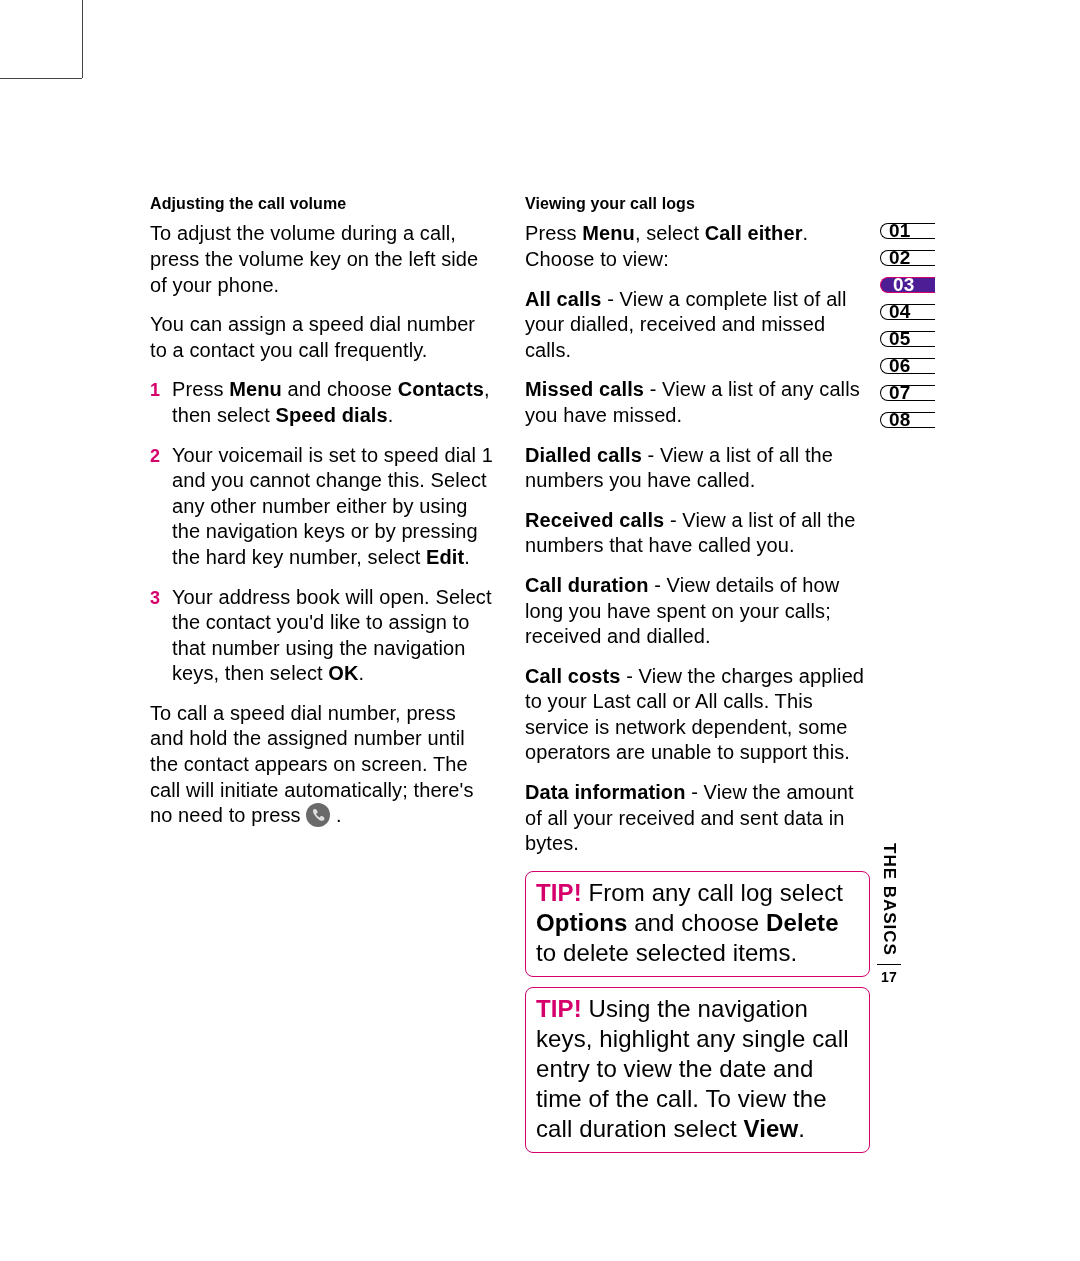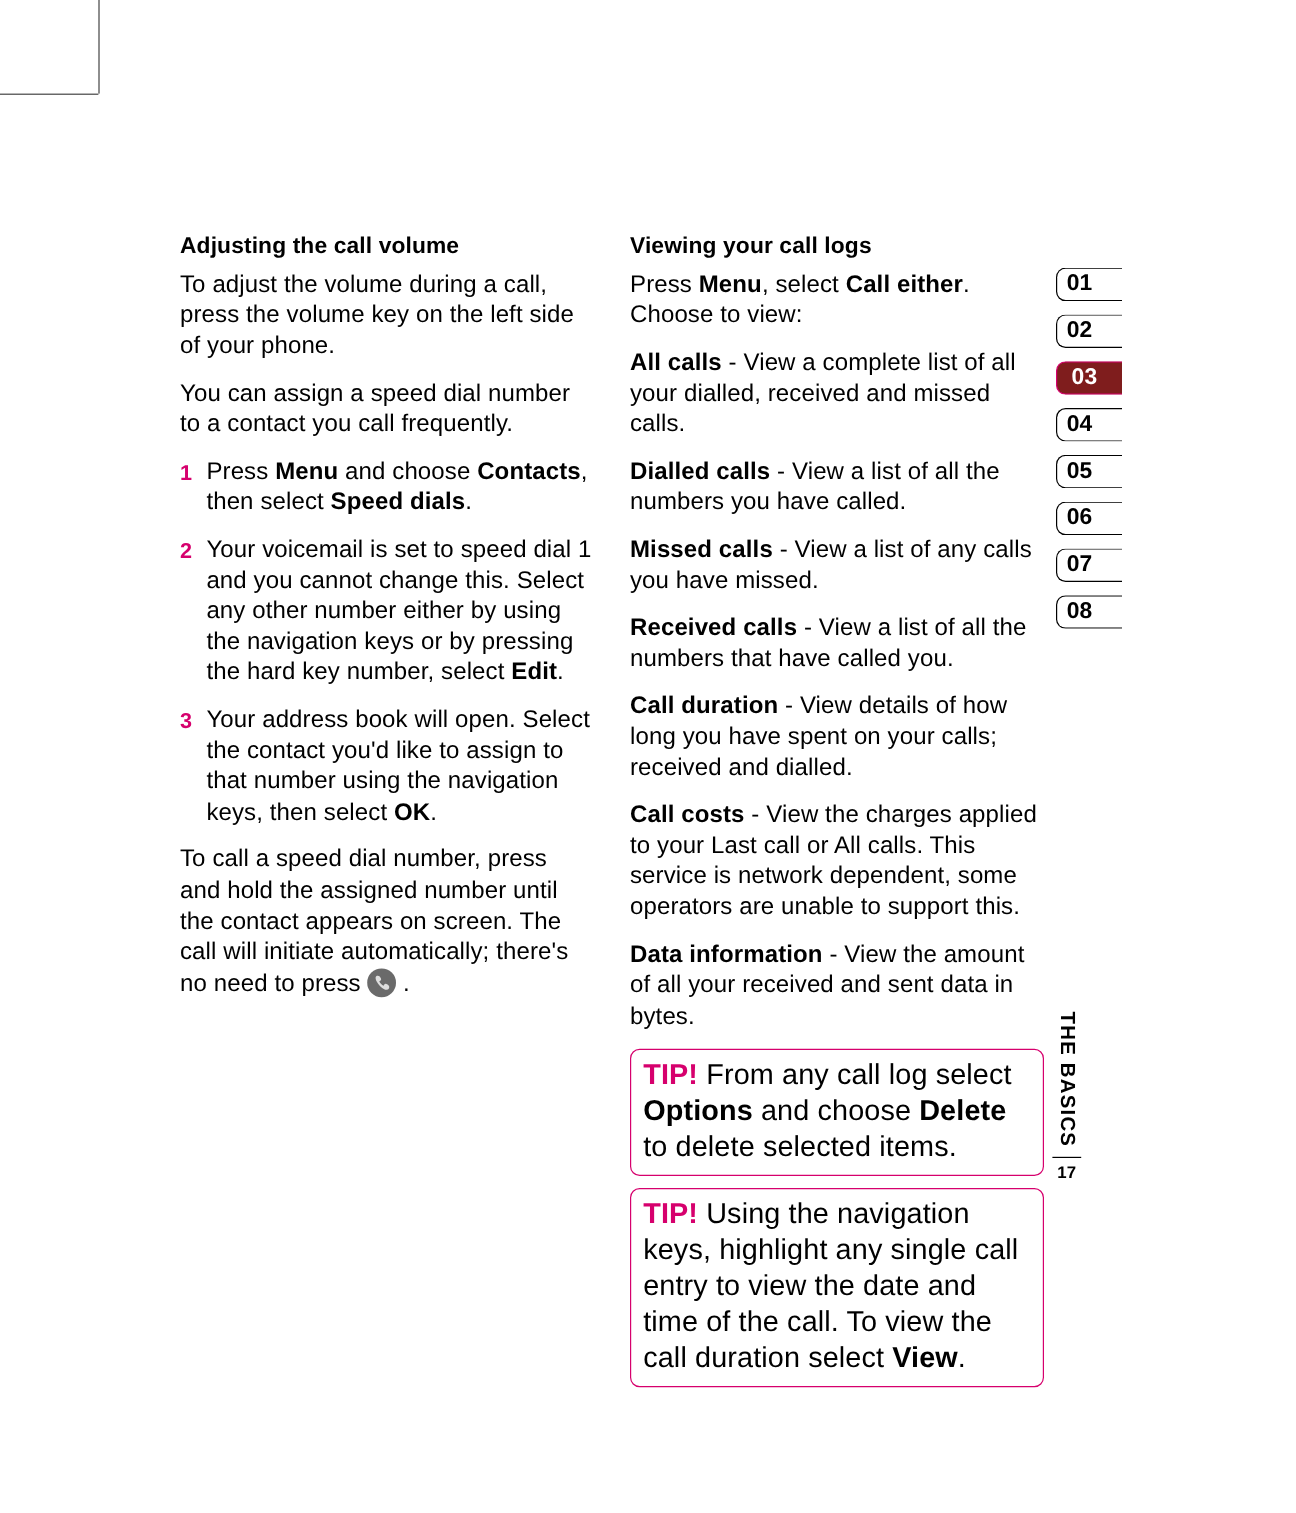--- a/index.html
+++ b/index.html
@@ -36,21 +36,21 @@
     left: 150px;
     width: 720px;
     display: flex;
     gap: 30px;
   }
   .col {
     flex: 1 1 50%;
     min-width: 0;
   }
   h2 {
-    font-size: 19px;
+    font-size: 16px;
     font-weight: 700;
     margin: 0 0 8px 0;
     line-height: 1.15;
   }
   p {
     margin: 0 0 14px 0;
     line-height: 1.28;
   }
   .h2-gap {
     margin-top: 20px;
@@ -103,31 +103,31 @@
     position: absolute;
     top: 223px;
     left: 880px;
     width: 55px;
   }
   .tab {
     border: 1.5px solid #000;
     border-top-left-radius: 8px;
     border-bottom-left-radius: 8px;
     border-right: none;
-    height: 28px;
+    height: 16px;
     margin-bottom: 11px;
     font-weight: 700;
     font-size: 19px;
     display: flex;
     align-items: center;
     padding-left: 8px;
     box-sizing: border-box;
   }
   .tab.active {
-    background: #7f1d1d;
+    background: #4c1d95;
     border-color: #d6006d;
     color: #fff;
     padding-left: 12px;
   }
   
   .side-footer {
     position: absolute;
     left: 877px;
     top: 843px;
     width: 24px;
@@ -181,22 +181,22 @@
 
     <p><span>To call a speed dial number, press and hold the assigned number until the contact appears on screen. The call will initiate automatically; there's no need to press </span><span class="call-icon"><svg viewBox="0 0 16 16">
             <path fill="#ddd" d="M3.5 2.5c1.5-1 3 0 3.5 1l0.5 1c0.3 0.7 0 1.5-0.7 1.9l-0.8 0.4c0.8 1.7 2 2.9 3.7 3.7l0.4-0.8c0.4-0.7 1.2-1 1.9-0.7l1 0.5c1 0.5 2 2 1 3.5-1 1.5-4 1-7-2S2 4 3.5 2.5z"></path>
           </svg></span><span> .</span></p>
   </div>
 
   <div class="col">
     <h2>Viewing your call logs</h2>
     <p><span>Press </span><b>Menu</b><span>, select </span><b>Call either</b><span>. Choose to view:</span></p>
     <p><b>All calls</b><span> - View a complete list of all your dialled, received and missed calls.</span></p>
+    <p><b>Missed calls</b><span> - View a list of any calls you have missed.</span></p>
     <p><b>Dialled calls</b><span> - View a list of all the numbers you have called.</span></p>
-    <p><b>Missed calls</b><span> - View a list of any calls you have missed.</span></p>
     <p><b>Received calls</b><span> - View a list of all the numbers that have called you.</span></p>
     <p><b>Call duration</b><span> - View details of how long you have spent on your calls; received and dialled.</span></p>
     <p><b>Call costs</b><span> - View the charges applied to your Last call or All calls. This service is network dependent, some operators are unable to support this.</span></p>
     <p><b>Data information</b><span> - View the amount of all your received and sent data in bytes.</span></p>
 
     <div class="tip">
       <b class="tiplabel">TIP!</b><span> From any call log select </span><b>Options</b><span> and choose </span><b>Delete</b><span> to delete selected items.</span>
     </div>
     <div class="tip">
       <b class="tiplabel">TIP!</b><span> Using the navigation keys, highlight any single call entry to view the date and time of the call. To view the call duration select </span><b>View</b><span>.</span>

